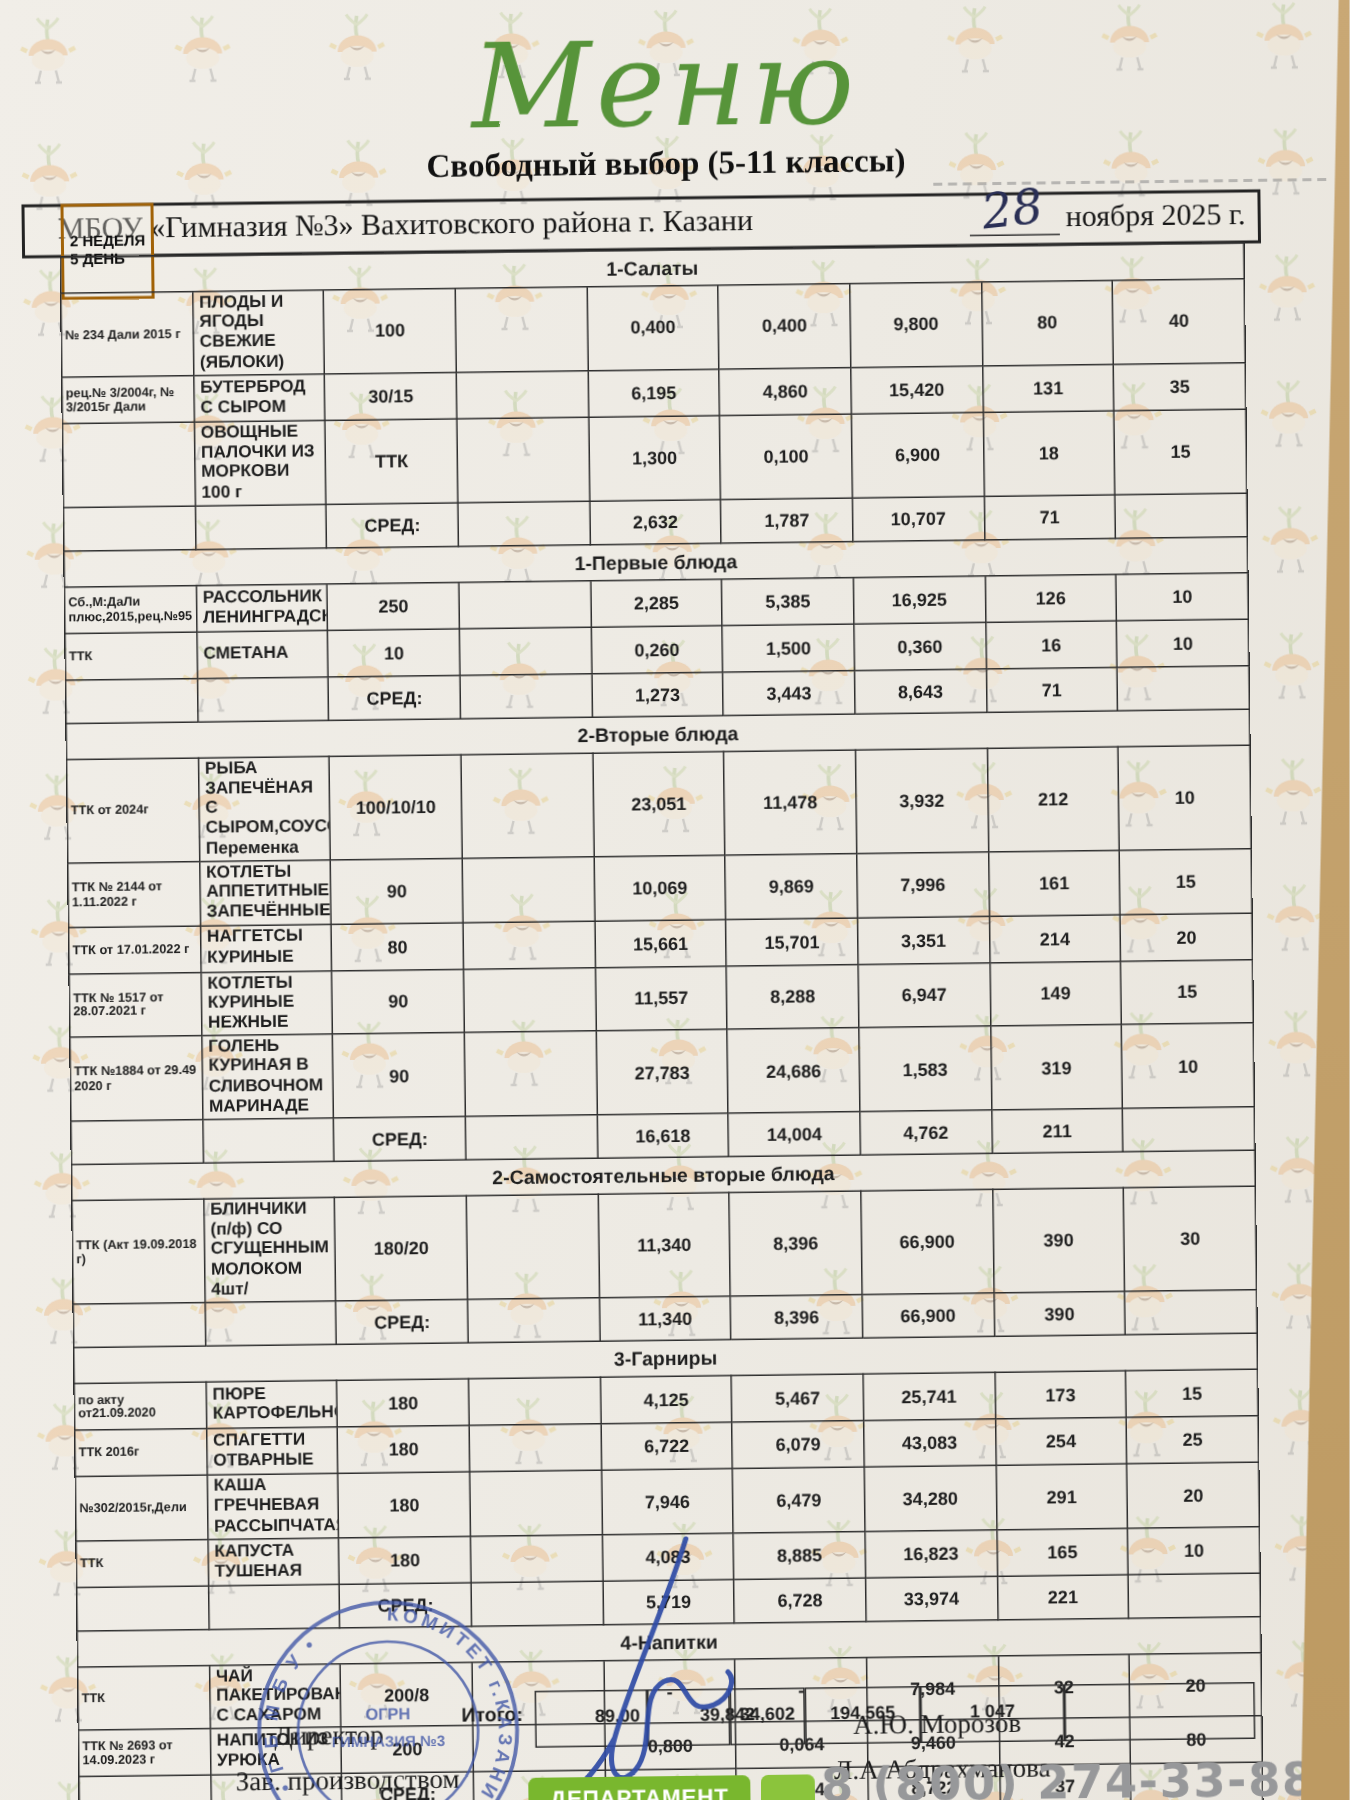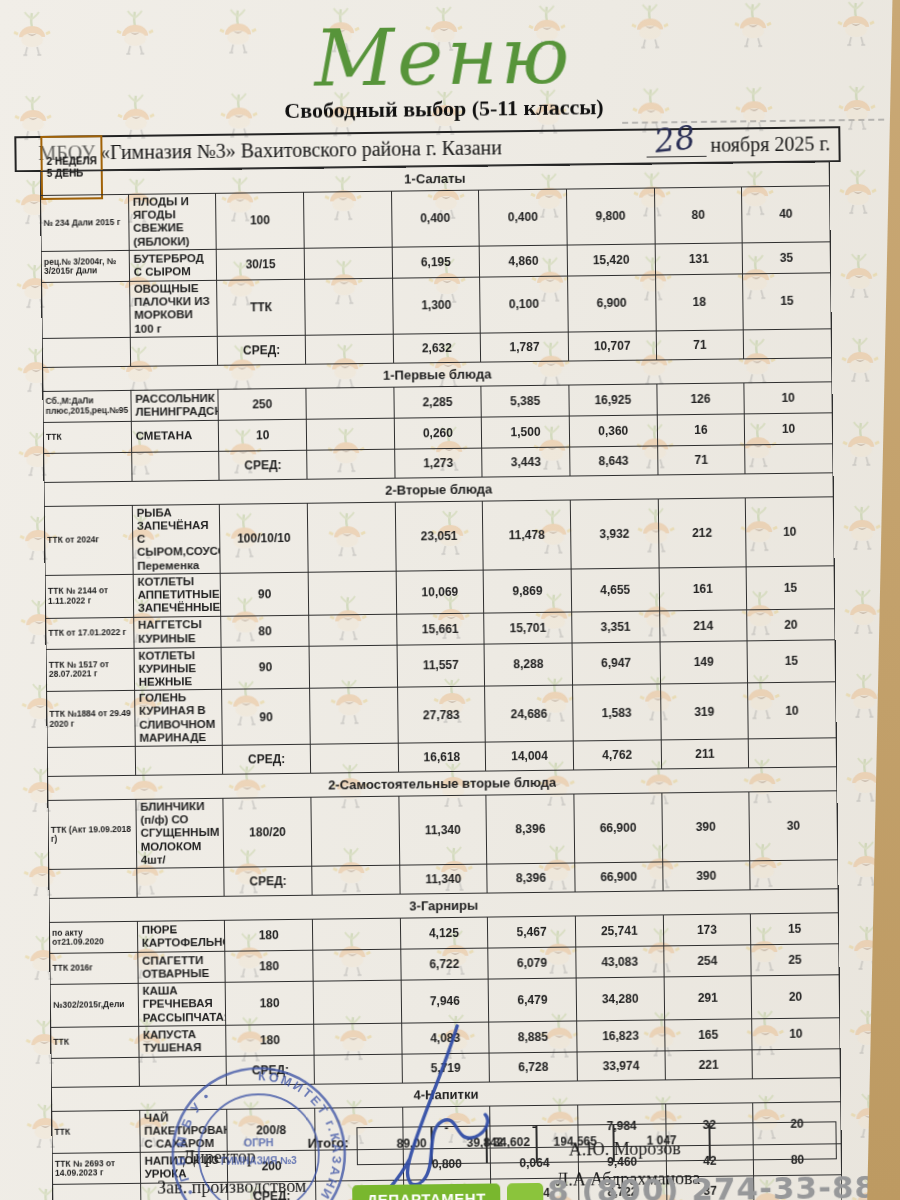--- a/index.html
+++ b/index.html
@@ -1417,21 +1417,21 @@
             <td class="c-kcal num">212</td>
             <td class="c-last num">10</td>
           </tr>
           <tr class="dish-row">
             <td class="c-ref">ТТК № 2144 от 1.11.2022 г</td>
             <td class="c-dish">КОТЛЕТЫ АППЕТИТНЫЕ ЗАПЕЧЁННЫЕ</td>
             <td class="c-port">90</td>
             <td class="c-gap"></td>
             <td class="c-v1 num">10,069</td>
             <td class="c-v2 num">9,869</td>
-            <td class="c-v3 num">4,655</td>
+            <td class="c-v3 num">7,996</td>
             <td class="c-kcal num">161</td>
             <td class="c-last num">15</td>
           </tr>
           <tr class="dish-row">
             <td class="c-ref">ТТК от 17.01.2022 г</td>
             <td class="c-dish">НАГГЕТСЫ КУРИНЫЕ</td>
             <td class="c-port">80</td>
             <td class="c-gap"></td>
             <td class="c-v1 num">15,661</td>
             <td class="c-v2 num">15,701</td>

